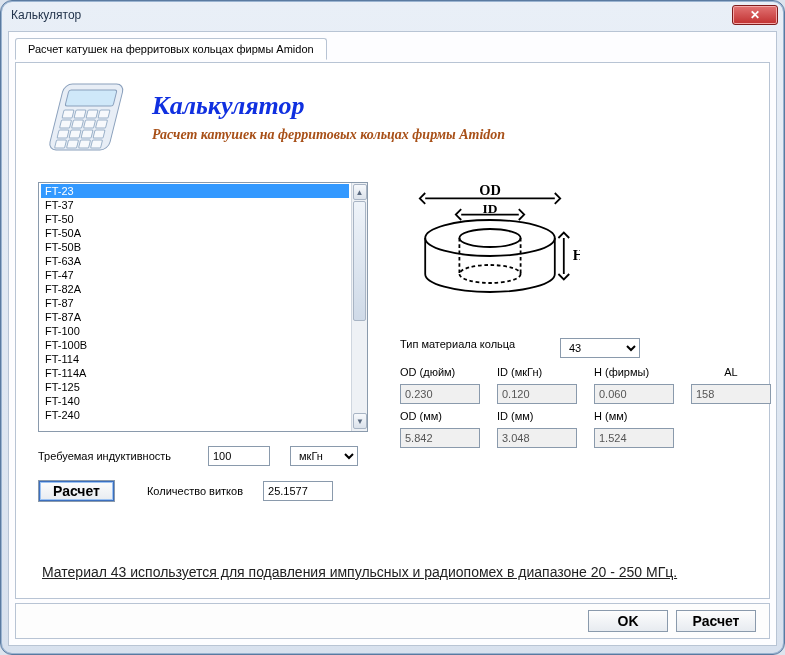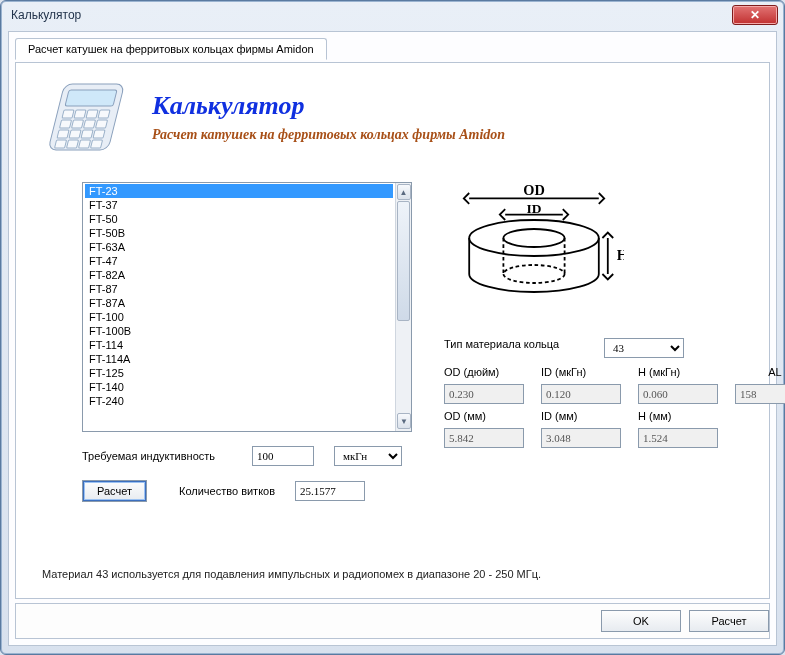--- a/index.html
+++ b/index.html
@@ -10,21 +10,21 @@
     background: #dde4ee;
     width: 785px;
     height: 655px;
     overflow: hidden;
   }
   .window {
     width: 785px;
     height: 655px;
     background: linear-gradient(#e9eff7,#d8e1ee);
     border: 1px solid #5a7aa0;
-    border-radius: 6px;
+    border-radius: 12px;
     box-shadow: 0 0 0 1px #9ab3d0 inset;
     position: relative;
   }
   .titlebar {
     height: 28px;
     display: flex;
     align-items: center;
     justify-content: space-between;
     padding: 0 6px 0 10px;
     color: #23344c;
@@ -99,21 +99,21 @@
     font-family: "Times New Roman", serif;
     font-style: italic;
     font-weight: bold;
     font-size: 14px;
     color: #a85018;
   }
   .content {
     display: flex;
     gap: 32px;
   }
-  .left-col { width: 358px; margin-left: 44px; }
+  .left-col { width: 358px; }
   .right-col { flex: 1; }
   .listbox-wrap {
     display: flex;
     width: 330px;
     height: 250px;
     border: 1px solid #8a9aac;
     background: #fff;
   }
   .listbox {
     flex: 1;
@@ -146,58 +146,60 @@
     position: absolute;
     left: 1px; right: 1px; top: 18px;
     height: 120px;
     background: linear-gradient(#eef3f9,#cfdae8);
     border: 1px solid #a8b4c4;
     border-radius: 2px;
   }
   .row { display: flex; align-items: center; gap: 20px; margin-top: 14px; }
   .lbl { font-size: 11px; }
   input.field, select.field {
-    font-family: Liberation Serif, serif;
+    font-family: Liberation Sans, sans-serif;
     font-size: 11px;
     border: 1px solid #8a9aac;
     background: #fff;
     padding: 2px 4px;
     height: 20px;
   }
   input.ro { background: #f0f0f0; color: #555; }
   .btn {
     border: 1px solid #8a9aac;
     background: linear-gradient(#fdfdfd,#e7ebf0);
     padding: 2px 14px;
     height: 22px;
-    font-size: 11px;
+    font-size: 14px;
+    font-weight: bold;
   }
   .btn.default { box-shadow: 0 0 0 1px #3b6fbf inset, 0 0 0 2px #9cc2f2 inset; }
   .toroid {
     width: 180px; height: 130px;
     margin-bottom: 12px;
   }
   .grid-params { display: grid; grid-template-columns: repeat(4, 80px); gap: 6px 17px; margin-top: 4px; font-size:11px;}
   .material-row { display: flex; align-items: flex-start; gap: 20px; margin-top: 12px; margin-bottom: 8px;}
   .bottom-note {
     position: absolute;
     bottom: 18px; left: 26px; right: 28px;
-    font-size: 11px;
+    font-size: 14px;
     color: #222;
+    text-decoration: underline;
   }
   .footer {
     position: absolute;
     left: 6px; right: 6px; bottom: 6px;
     height: 36px;
     border: 1px solid #b8c4d4;
     display: flex;
     justify-content: flex-end;
     align-items: center;
     gap: 8px;
-    padding: 0 0;
+    padding: 0 13px;
     background:#fdfdfd;
   }
   .unit-select { width: 68px; }
 </style>
 </head>
 <body>
 
 <div class="window">
   <div class="titlebar">
     <span class="title">Калькулятор</span>
@@ -250,20 +252,21 @@
       </div>
 
       <div class="content">
 
         <div class="left-col">
           <div class="listbox-wrap">
             <div class="listbox" id="listbox">
                 <div class="item selected">FT-23</div>
                 <div class="item">FT-37</div>
                 <div class="item">FT-50</div>
+                <div class="item">FT-50A</div>
                 <div class="item">FT-50B</div>
                 <div class="item">FT-63A</div>
                 <div class="item">FT-47</div>
                 <div class="item">FT-82A</div>
                 <div class="item">FT-87</div>
                 <div class="item">FT-87A</div>
                 <div class="item">FT-100</div>
                 <div class="item">FT-100B</div>
                 <div class="item">FT-114</div>
                 <div class="item">FT-114A</div>
@@ -322,21 +325,21 @@
           <div class="material-row">
             <span class="lbl" style="width:140px">Тип материала кольца</span>
             <select class="field" style="width:80px">
               <option>43</option>
             </select>
           </div>
 
           <div class="grid-params">
             <span>OD  (дюйм)</span>
             <span>ID  (мкГн)</span>
-            <span>H  (мкГн)</span>
+            <span>H  (фирмы)</span>
             <span style="text-align:center">AL</span>
 
             <input class="field ro" readonly="" value="0.230" style="">
             <input class="field ro" readonly="" value="0.120" style="">
             <input class="field ro" readonly="" value="0.060" style="">
             <input class="field ro" readonly="" value="158" style="">
 
             <span>OD  (мм)</span>
             <span>ID  (мм)</span>
             <span>H  (мм)</span>

